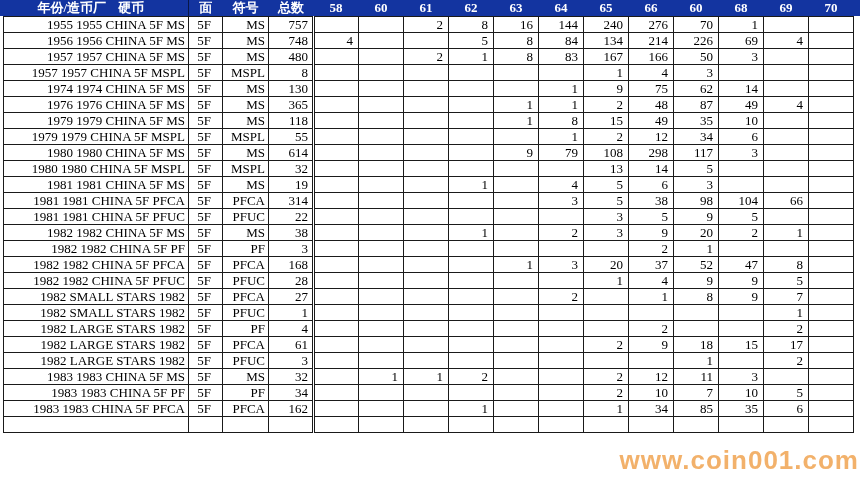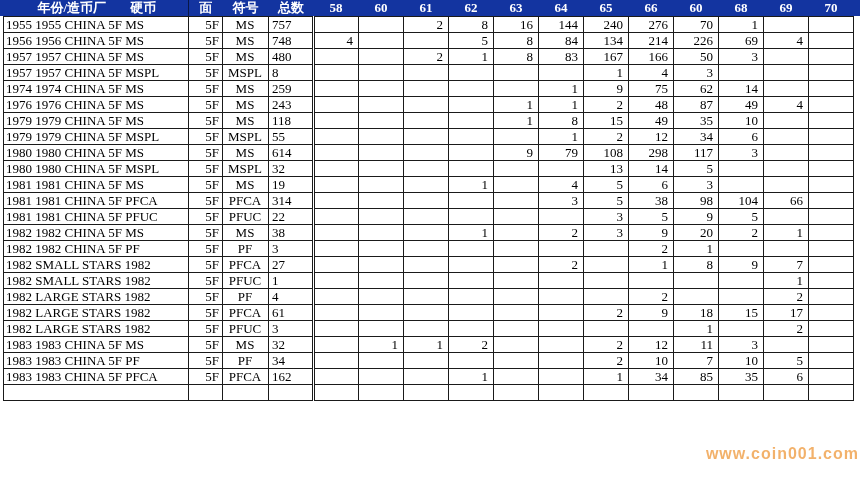--- a/index.html
+++ b/index.html
@@ -36,37 +36,37 @@
     overflow:hidden;white-space:nowrap;
   }
   thead th{
     color:var(--header-text);font-weight:bold;text-align:center;
     border-bottom:1px solid var(--grid);
   }
   thead th.h-desc{
     text-align:left;display:table-cell;
   }
   thead th.h-desc .h-inner{
-    display:flex;gap:24px;padding-left:34px;
+    display:flex;gap:12px;padding-left:34px;
   }
   thead th.h-face{border-left:1px solid rgba(0,0,0,0.55);}
   tbody{background:var(--body-bg);}
   tbody td{
     border:1px solid var(--grid);
     padding:0 3px;
   }
-  tbody td.col-desc{text-align:left;padding-left:2px;}
-  tbody td.col-face{text-align:right;padding-left:0;}
-  tbody td.col-symbol{text-align:center;padding-left:2px;}
-  tbody td.col-total{text-align:left;padding-right:4px;border-right:3px double var(--grid);}
+  tbody td.col-desc{text-align:right;padding-left:2px;}
+  tbody td.col-face{text-align:center;padding-left:0;}
+  tbody td.col-symbol{text-align:right;padding-left:2px;}
+  tbody td.col-total{text-align:right;padding-right:4px;border-right:3px double var(--grid);}
   tbody td.col-grade{text-align:right;padding-right:5px;}
   .watermark{
     position:absolute;right:1px;top:445px;
     font-family:"Liberation Sans","DejaVu Sans",sans-serif;
-    font-weight:bold;font-size:16px;letter-spacing:1px;
+    font-weight:bold;font-size:26px;letter-spacing:1px;
     color:var(--watermark);opacity:0.82;
     pointer-events:none;
   }
 </style>
 </head>
 <body>
 
 <div class="header-bar"></div>
 
 <table class="grid">
@@ -183,39 +183,39 @@
         <td class="col-grade">4</td>
         <td class="col-grade">3</td>
         <td class="col-grade"></td>
         <td class="col-grade"></td>
         <td class="col-grade"></td>
       </tr>
       <tr>
         <td class="col-desc">1974 1974 CHINA 5F MS</td>
         <td class="col-face">5F</td>
         <td class="col-symbol">MS</td>
-        <td class="col-total">259</td>
+        <td class="col-total">130</td>
         <td class="col-grade"></td>
         <td class="col-grade"></td>
         <td class="col-grade"></td>
         <td class="col-grade"></td>
         <td class="col-grade"></td>
         <td class="col-grade">1</td>
         <td class="col-grade">9</td>
         <td class="col-grade">75</td>
         <td class="col-grade">62</td>
         <td class="col-grade">14</td>
         <td class="col-grade"></td>
         <td class="col-grade"></td>
       </tr>
       <tr>
         <td class="col-desc">1976 1976 CHINA 5F MS</td>
         <td class="col-face">5F</td>
         <td class="col-symbol">MS</td>
-        <td class="col-total">243</td>
+        <td class="col-total">365</td>
         <td class="col-grade"></td>
         <td class="col-grade"></td>
         <td class="col-grade"></td>
         <td class="col-grade"></td>
         <td class="col-grade">1</td>
         <td class="col-grade">1</td>
         <td class="col-grade">2</td>
         <td class="col-grade">48</td>
         <td class="col-grade">87</td>
         <td class="col-grade">49</td>
@@ -375,20 +375,56 @@
         <td class="col-grade"></td>
         <td class="col-grade"></td>
         <td class="col-grade"></td>
         <td class="col-grade"></td>
         <td class="col-grade"></td>
         <td class="col-grade"></td>
         <td class="col-grade">2</td>
         <td class="col-grade">1</td>
         <td class="col-grade"></td>
         <td class="col-grade"></td>
+        <td class="col-grade"></td>
+      </tr>
+      <tr>
+        <td class="col-desc">1982 1982 CHINA 5F PFCA</td>
+        <td class="col-face">5F</td>
+        <td class="col-symbol">PFCA</td>
+        <td class="col-total">168</td>
+        <td class="col-grade"></td>
+        <td class="col-grade"></td>
+        <td class="col-grade"></td>
+        <td class="col-grade"></td>
+        <td class="col-grade">1</td>
+        <td class="col-grade">3</td>
+        <td class="col-grade">20</td>
+        <td class="col-grade">37</td>
+        <td class="col-grade">52</td>
+        <td class="col-grade">47</td>
+        <td class="col-grade">8</td>
+        <td class="col-grade"></td>
+      </tr>
+      <tr>
+        <td class="col-desc">1982 1982 CHINA 5F PFUC</td>
+        <td class="col-face">5F</td>
+        <td class="col-symbol">PFUC</td>
+        <td class="col-total">28</td>
+        <td class="col-grade"></td>
+        <td class="col-grade"></td>
+        <td class="col-grade"></td>
+        <td class="col-grade"></td>
+        <td class="col-grade"></td>
+        <td class="col-grade"></td>
+        <td class="col-grade">1</td>
+        <td class="col-grade">4</td>
+        <td class="col-grade">9</td>
+        <td class="col-grade">9</td>
+        <td class="col-grade">5</td>
         <td class="col-grade"></td>
       </tr>
       <tr>
         <td class="col-desc">1982 SMALL STARS 1982</td>
         <td class="col-face">5F</td>
         <td class="col-symbol">PFCA</td>
         <td class="col-total">27</td>
         <td class="col-grade"></td>
         <td class="col-grade"></td>
         <td class="col-grade"></td>

